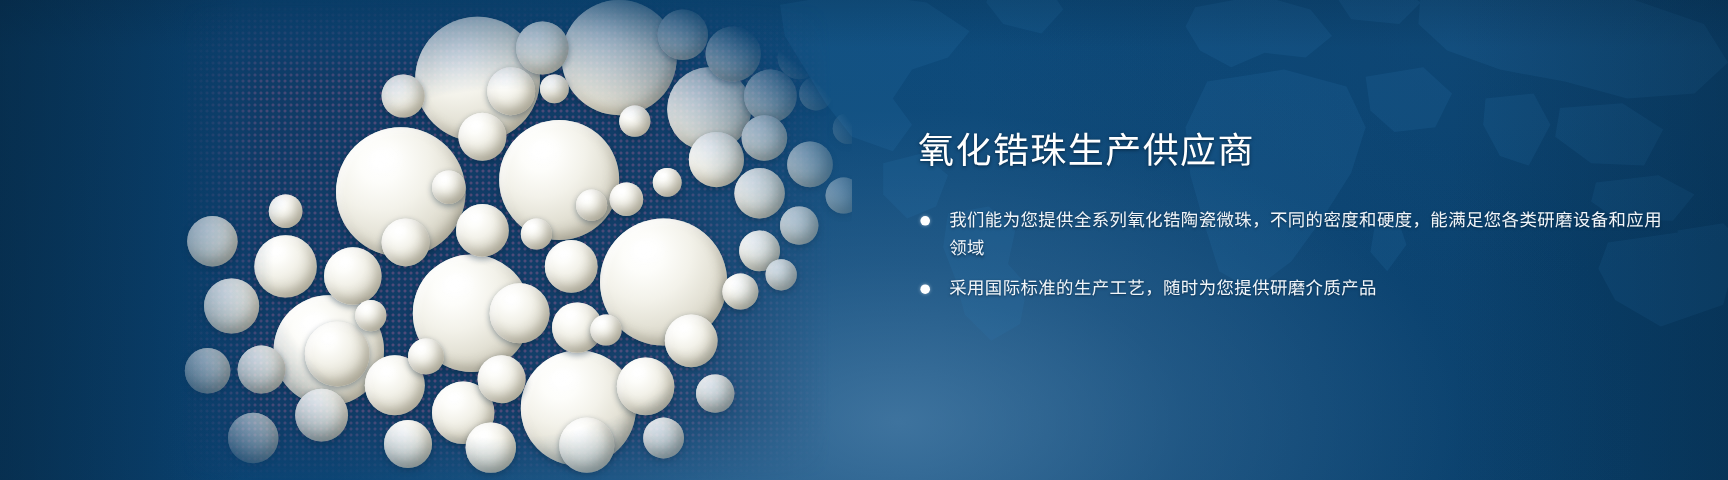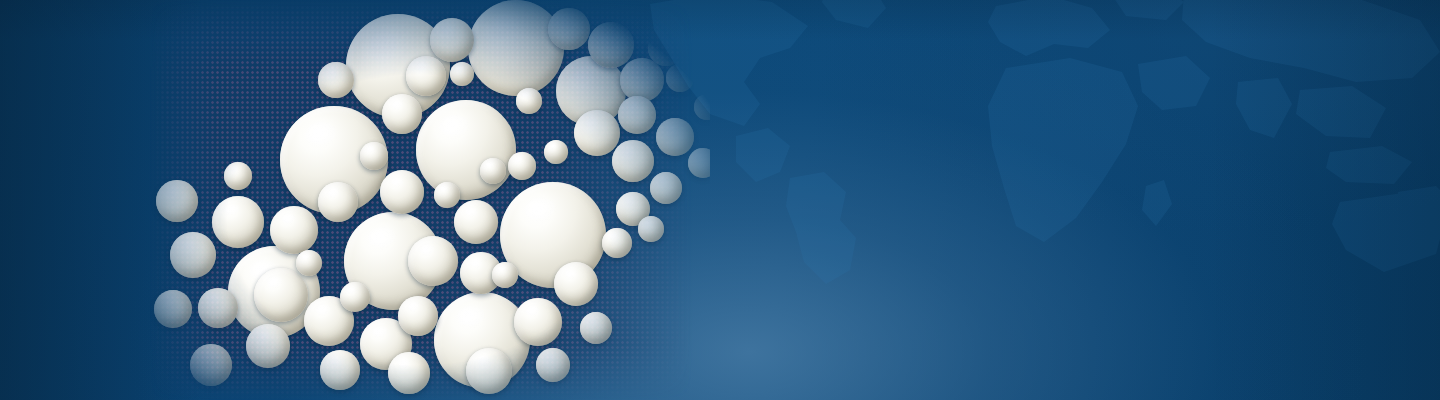--- a/index.html
+++ b/index.html
@@ -273,18 +273,27 @@
       <div class="bead" style="left:146px;top:250px;width:26px;height:26px;"></div>
       <div class="bead" style="left:74px;top:162px;width:28px;height:28px;"></div>
       <div class="bead" style="left:300px;top:62px;width:24px;height:24px;"></div>
       <div class="bead" style="left:366px;top:88px;width:26px;height:26px;"></div>
       <div class="bead" style="left:394px;top:140px;width:24px;height:24px;"></div>
       <div class="bead" style="left:342px;top:262px;width:26px;height:26px;"></div>
     </div>
   </div>
 
   <div class="content">
+    <h1 class="headline">氧化锆珠生产供应商</h1>
 
     <ul class="bullets">
+      <li class="bullet">
+        <span class="dot"></span>
+        <span class="bullet-text">我们能为您提供全系列氧化锆陶瓷微珠，不同的密度和硬度，能满足您各类研磨设备和应用领域</span>
+      </li>
+      <li class="bullet">
+        <span class="dot"></span>
+        <span class="bullet-text">采用国际标准的生产工艺，随时为您提供研磨介质产品</span>
+      </li>
     </ul>
   </div>
 
 </div>
 
 </body></html>

